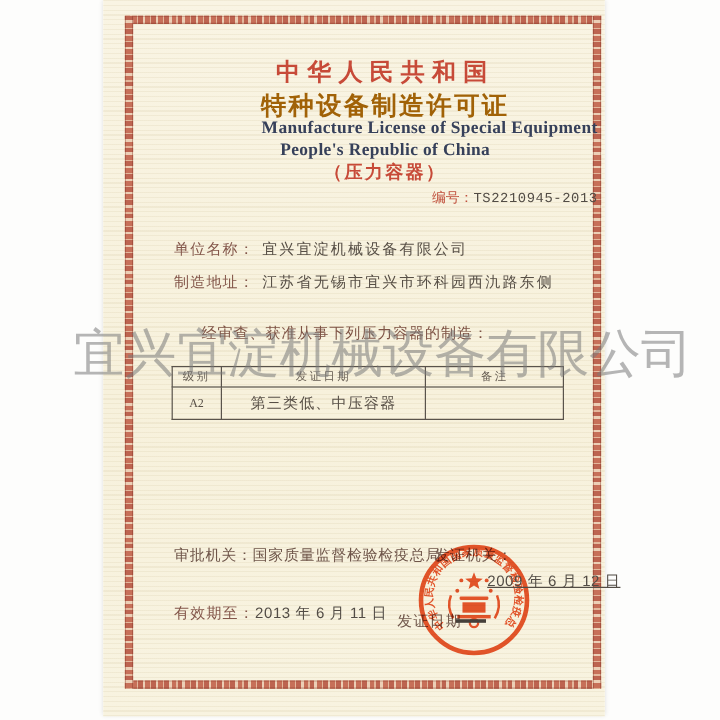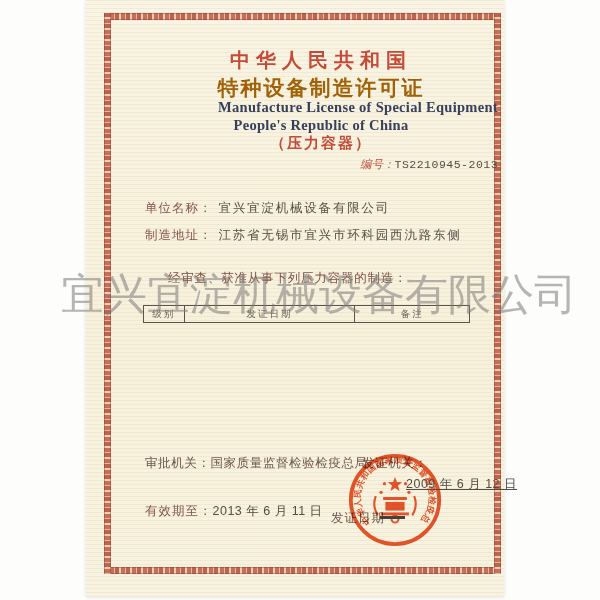--- a/index.html
+++ b/index.html
@@ -28,21 +28,21 @@
     box-shadow:inset 1px 0 0 rgba(120,40,25,0.35), inset -1px 0 0 rgba(120,40,25,0.35);
   }
   .center-line{position:absolute;left:86px;width:470px;text-align:center;}
   .t-cn1{top:47px;font-size:20px;font-weight:bold;color:#c74a38;letter-spacing:6px;}
   .t-cn2{top:74px;font-size:21px;font-weight:bold;color:#a16207;letter-spacing:2px;}
   .t-en{font-size:14.5px;font-weight:bold;color:#36405a;letter-spacing:0.3px;}
   .t-en1{top:99px;padding-left:37px;}
   .t-en2{top:117px;}
   .t-sub{top:134px;font-size:15px;font-weight:bold;color:#c74a38;letter-spacing:2px;}
   .serial{position:absolute;left:360px;top:157px;font-size:11.5px;white-space:nowrap;}
-  .serial .lab{color:#c0503c;font-style:italic;}
+  .serial .lab{color:#c0503c;}
   .serial .num{font-family:"Liberation Mono","DejaVu Sans Mono",monospace;color:#524c45;letter-spacing:0.5px;}
   .fieldrow{position:absolute;left:145px;font-size:12.5px;white-space:nowrap;}
   .fieldrow .lab{color:#83564a;letter-spacing:1px;}
   .fieldrow .val{color:#574f46;letter-spacing:1.8px;margin-left:6px;}
   .approve-line{position:absolute;left:168px;top:270px;font-size:12.5px;color:#7d5244;letter-spacing:0.8px;}
   .lic-table{position:absolute;left:143px;top:305px;width:327px;border-collapse:collapse;z-index:20;}
   .lic-table td{border:1.5px solid #59534b;color:#574f46;text-align:center;vertical-align:middle;padding:0;}
   .lic-table .hd td{height:16px;font-size:9.5px;letter-spacing:2px;color:#665d52;}
   .lic-table .dt td{height:26px;}
   .lic-table .c0{width:40px;font-size:10px;}
@@ -98,20 +98,25 @@
 
   <div class="approve-line">经审查、获准从事下列压力容器的制造：</div>
 
   <table class="lic-table">
     <tbody>
         <tr class="hd">
       <td class="c0">级别</td>
       <td class="c1">发证日期</td>
       <td class="c2">备注</td>
     </tr>
+    <tr class="dt">
+      <td class="c0">A2</td>
+      <td class="c1">第三类低、中压容器</td>
+      <td class="c2"></td>
+    </tr>
   </tbody>
     </table>
 
   <div class="watermark">宜兴宜淀机械设备有限公司</div>
 
   <div class="org-line org-a">
     <span>审批机关：</span><span>国家质量监督检验检疫总局</span>
   </div>
   <div class="org-line org-b">发证机关：</div>
 

